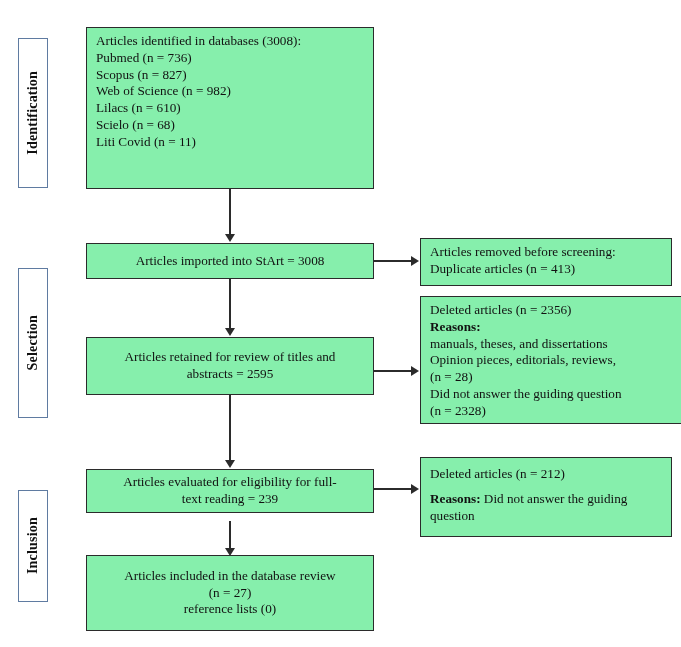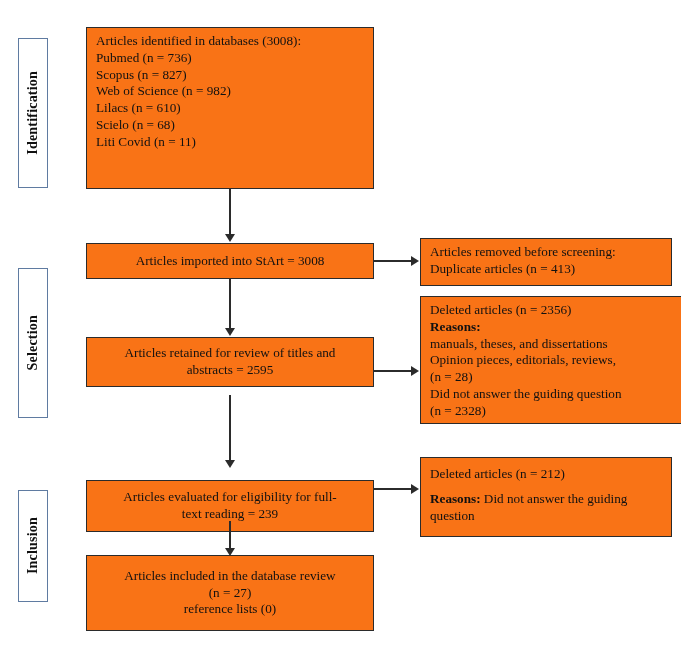--- a/index.html
+++ b/index.html
@@ -36,21 +36,21 @@
     font-weight: 700;
     letter-spacing: 0.2px;
     white-space: nowrap;
     color: #111111;
   }
 
   
   .box {
     position: absolute;
     border: 1.3px solid #2b2b2b;
-    background: #f97316;
+    background: #86efac;
     box-sizing: border-box;
     font-size: 13.2px;
     line-height: 1.27;
     color: #111111;
     overflow: hidden;
   }
   .box .inner {
     padding: 5px 8px 4px 9px;
   }
   .box.center .inner {
@@ -142,21 +142,21 @@
   <div class="box left" style="left:420px; top:238px; width:252px; height:48px;">
     <div class="inner">
       <span class="line">Articles removed before screening:</span>
       <span class="line">Duplicate articles (n = 413)</span>
     </div>
   </div>
 
   <div class="v-line" style="left:229px; top:279px; height:50px;"></div>
   <div class="arrow-down" style="left:225px; top:328px;"></div>
 
-  <div class="box center" style="left:86px; top:337px; width:288px; height:50px;">
+  <div class="box center" style="left:86px; top:337px; width:288px; height:58px;">
     <div class="vcenter">
       <div class="inner" style="padding:0 6px;">
         <span class="line">Articles retained for review of titles and</span>
         <span class="line">abstracts = 2595</span>
       </div>
     </div>
   </div>
 
   <div class="h-line" style="left:374px; top:370px; width:38px;"></div>
   <div class="arrow-right" style="left:411px; top:366px;"></div>
@@ -169,21 +169,21 @@
       <span class="line">Opinion pieces, editorials, reviews,</span>
       <span class="line">(n = 28)</span>
       <span class="line">Did not answer the guiding question</span>
       <span class="line">(n = 2328)</span>
     </div>
   </div>
 
   <div class="v-line" style="left:229px; top:395px; height:66px;"></div>
   <div class="arrow-down" style="left:225px; top:460px;"></div>
 
-  <div class="box center" style="left:86px; top:469px; width:288px; height:52px;margin-top:11px;">
+  <div class="box center" style="left:86px; top:469px; width:288px; height:44px;">
     <div class="vcenter">
       <div class="inner" style="padding:0 6px;">
         <span class="line">Articles evaluated for eligibility for full-</span>
         <span class="line">text reading = 239</span>
       </div>
     </div>
   </div>
 
   <div class="h-line" style="left:374px; top:488px; width:38px;"></div>
   <div class="arrow-right" style="left:411px; top:484px;"></div>

